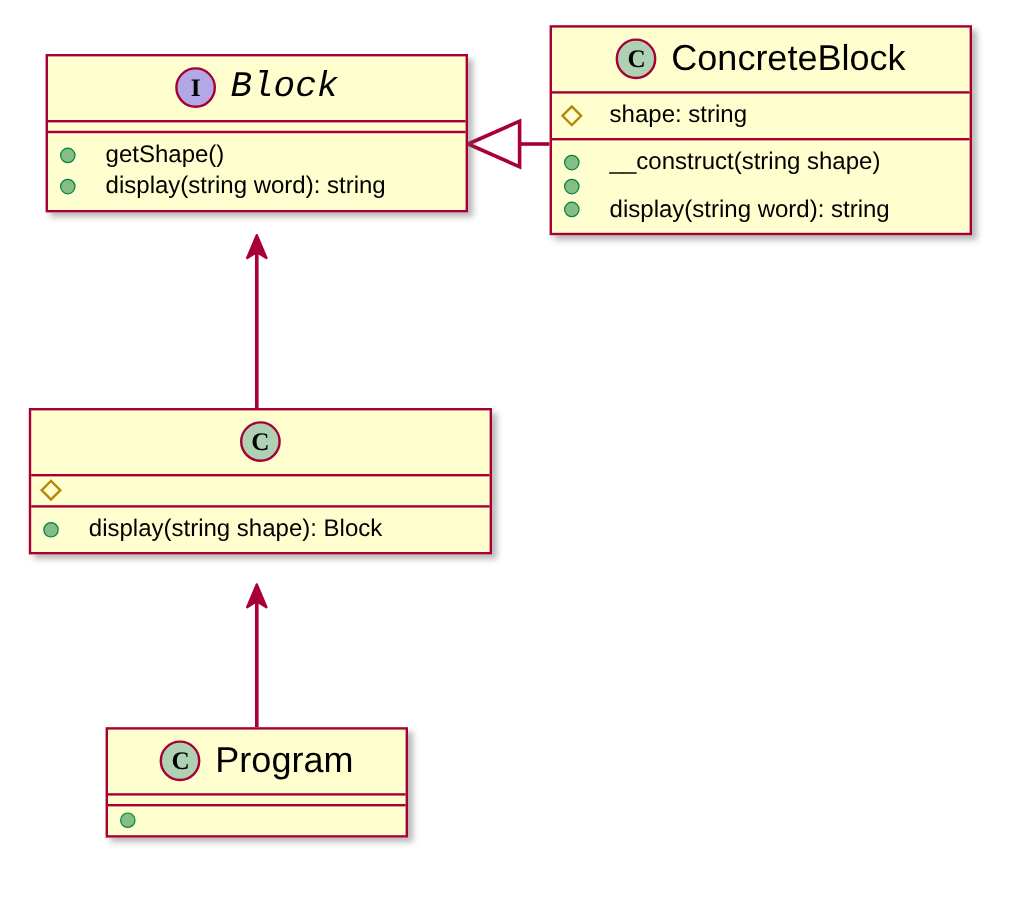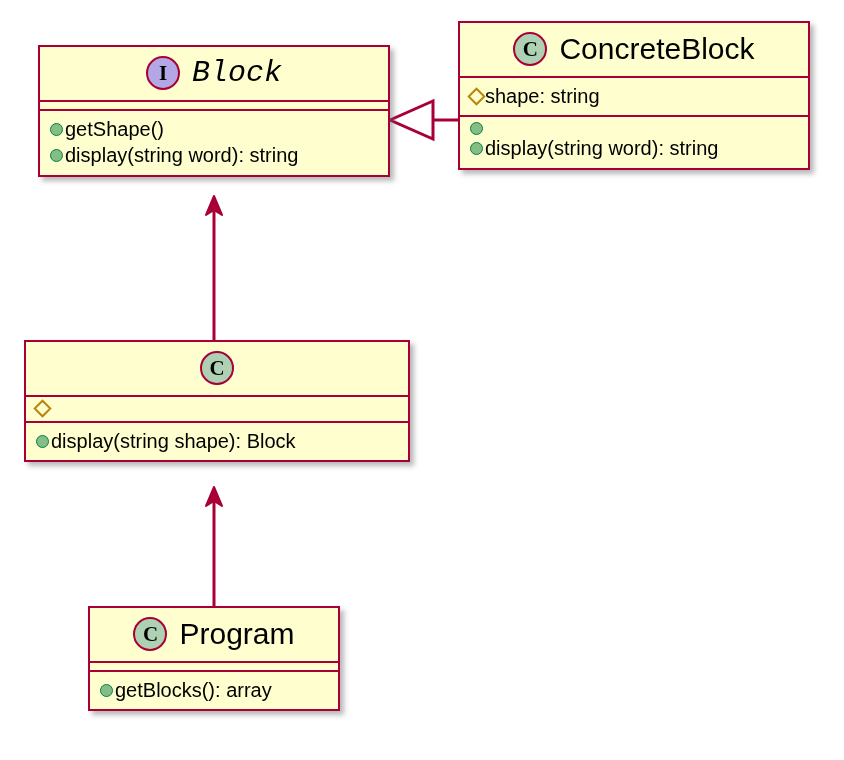--- a/index.html
+++ b/index.html
@@ -84,21 +84,21 @@
     border-top: 2px solid #A80036;
     padding: 5px 9px 6px 9px;
   }
   .compartment.is-empty {
     padding: 0;
     height: 7px;
   }
   .member-row {
     display: flex;
     align-items: center;
-    gap: 2px;
+    gap: 25px;
     font-size: 20px;
     color: #000000;
     white-space: nowrap;
     line-height: 1.32;
   }
   .member-label {
     color: #000000;
   }
 
   
@@ -178,20 +178,24 @@
     </div>
     <div class="compartment">
       <div class="member-row">
         <span class="vis-marker vis-protected-diamond"></span>
         <span class="member-label">shape: string</span>
       </div>
     </div>
     <div class="compartment">
       <div class="member-row">
         <span class="vis-marker vis-public-dot"></span>
+        <span class="member-label">__construct(string shape)</span>
+      </div>
+      <div class="member-row">
+        <span class="vis-marker vis-public-dot"></span>
       </div>
       <div class="member-row">
         <span class="vis-marker vis-public-dot"></span>
         <span class="member-label">display(string word): string</span>
       </div>
     </div>
   </div>
 
   <div class="uml-class" style="left:24px; top:340px; width:386px;">
     <div class="class-header">
@@ -212,18 +216,17 @@
 
   <div class="uml-class" style="left:88px; top:606px; width:252px;">
     <div class="class-header">
       <span class="stereotype-circle kind-class">C</span>
       <span class="class-title">Program</span>
     </div>
     <div class="compartment is-empty"></div>
     <div class="compartment">
       <div class="member-row">
         <span class="vis-marker vis-public-dot"></span>
-        <span class="member-label">getBlocks(): array</span>
       </div>
     </div>
   </div>
 
 </div>
 
 </body></html>

